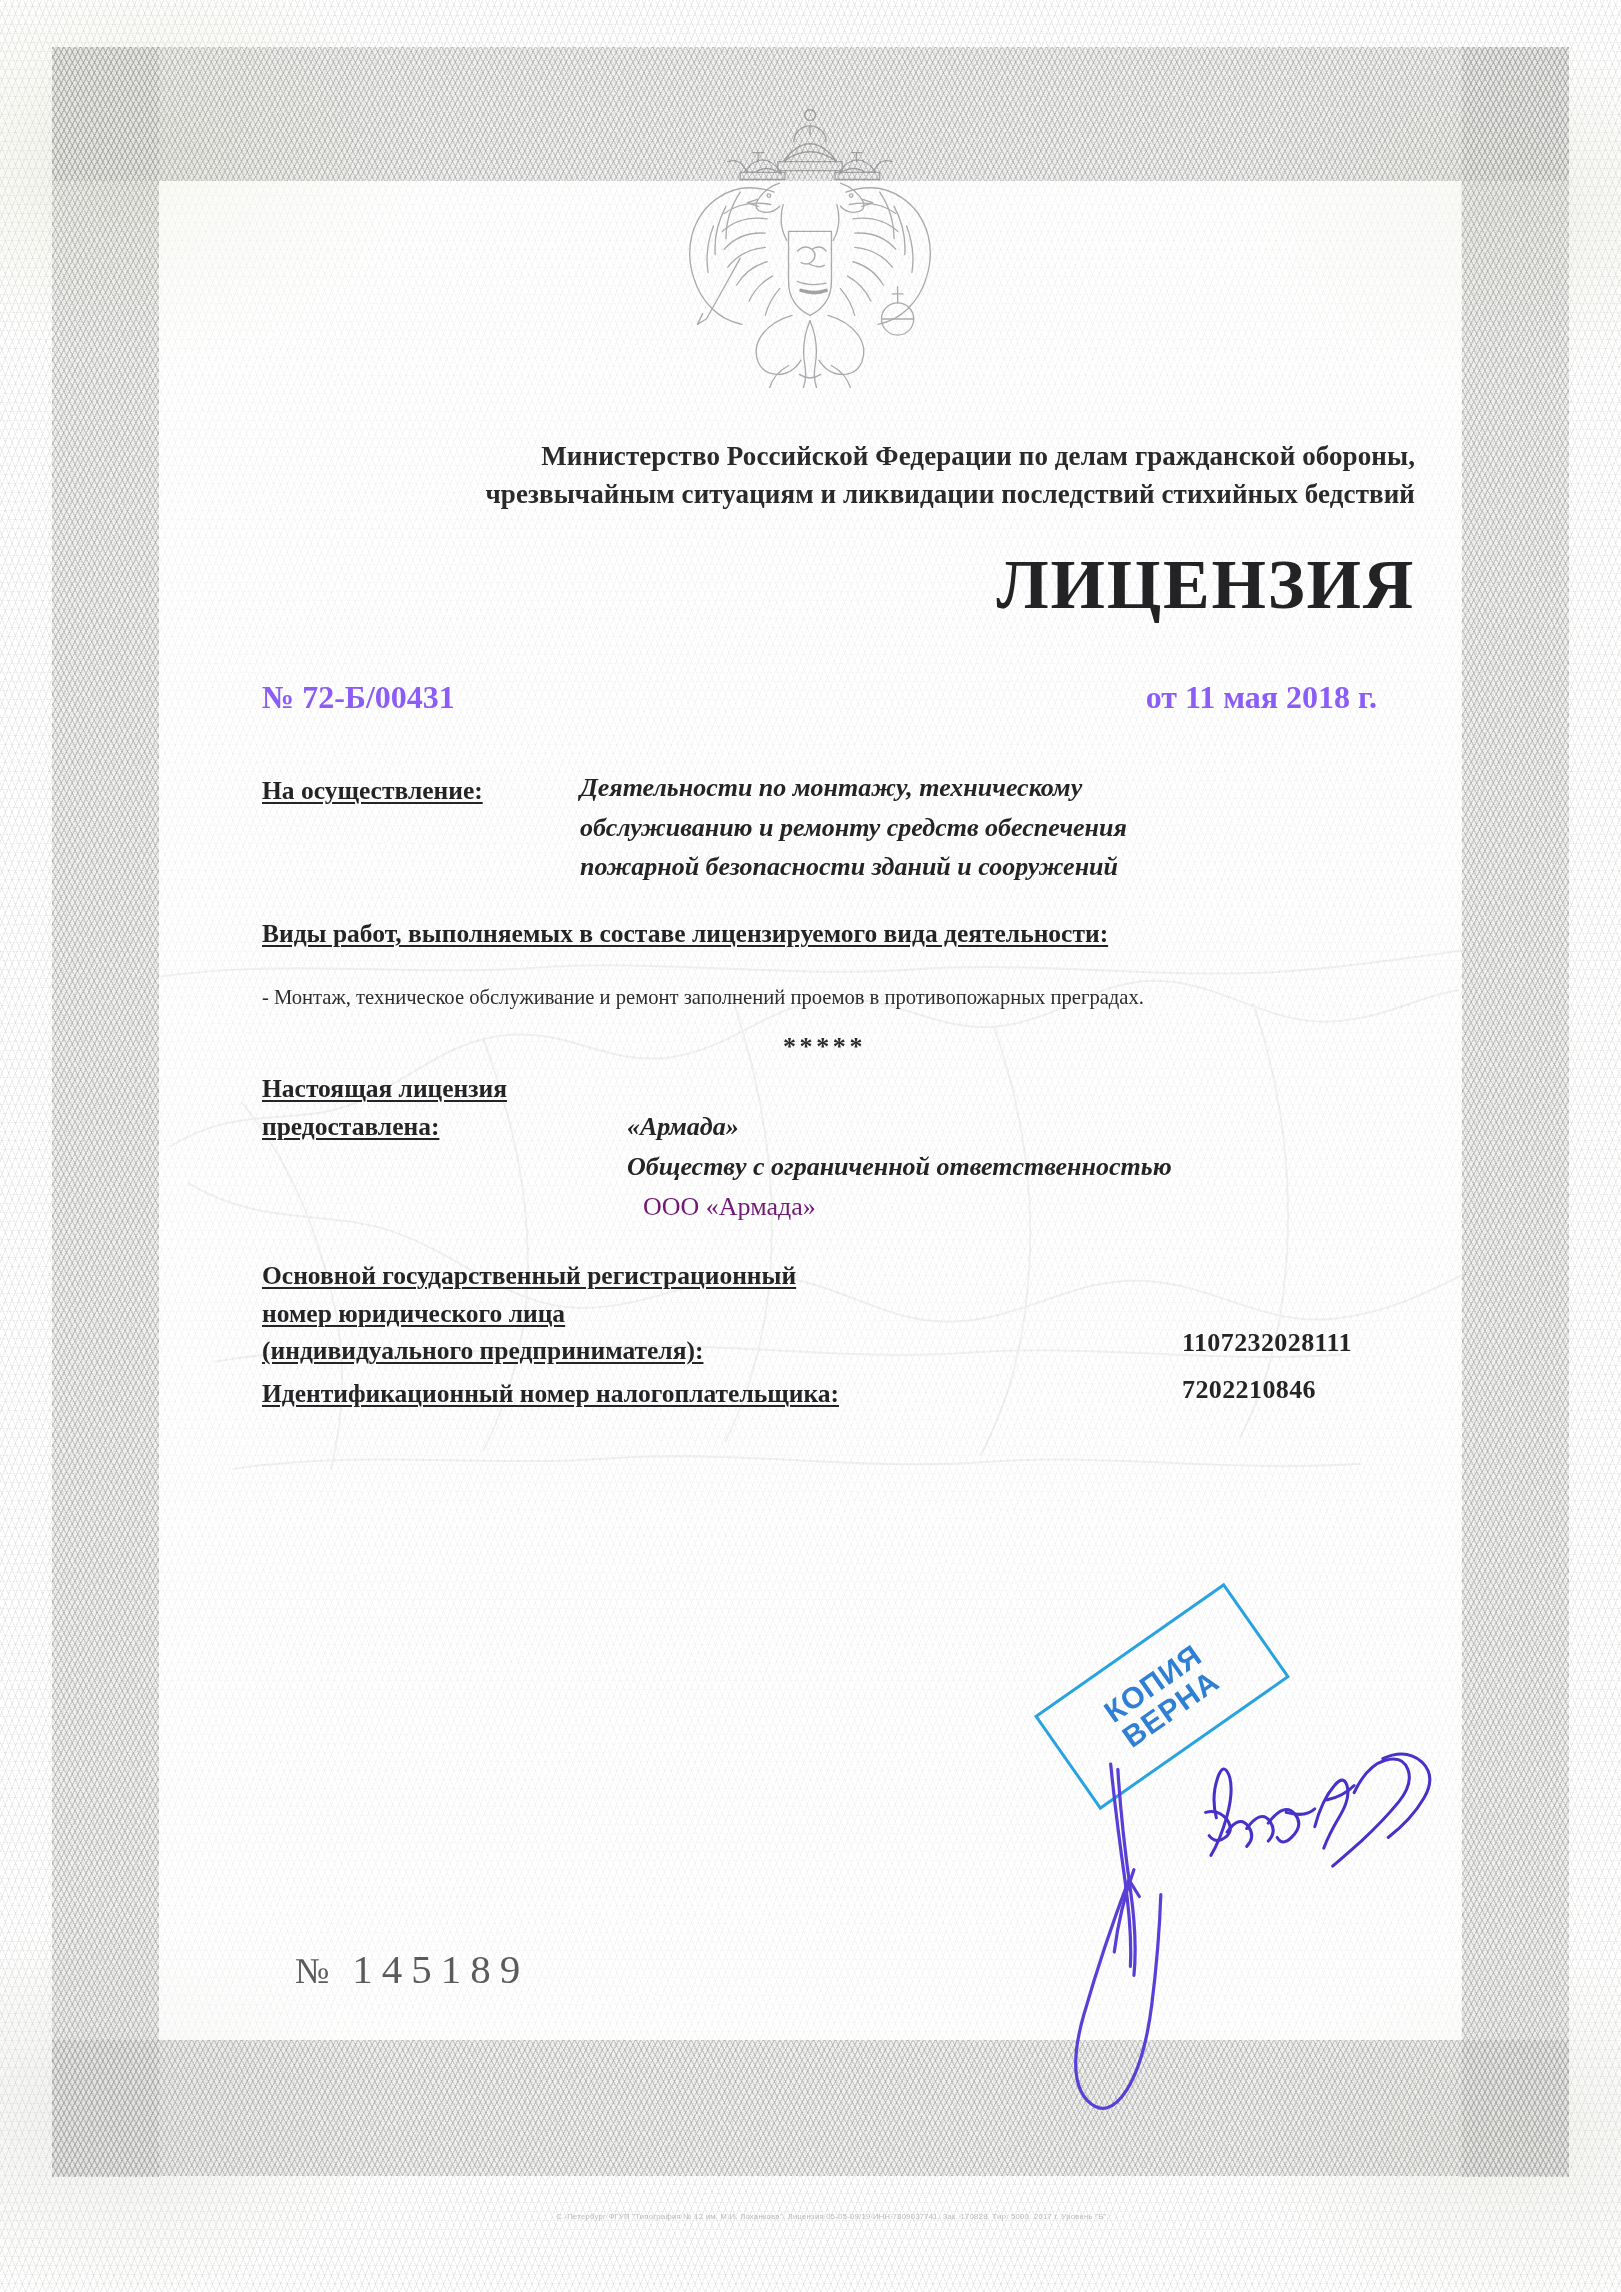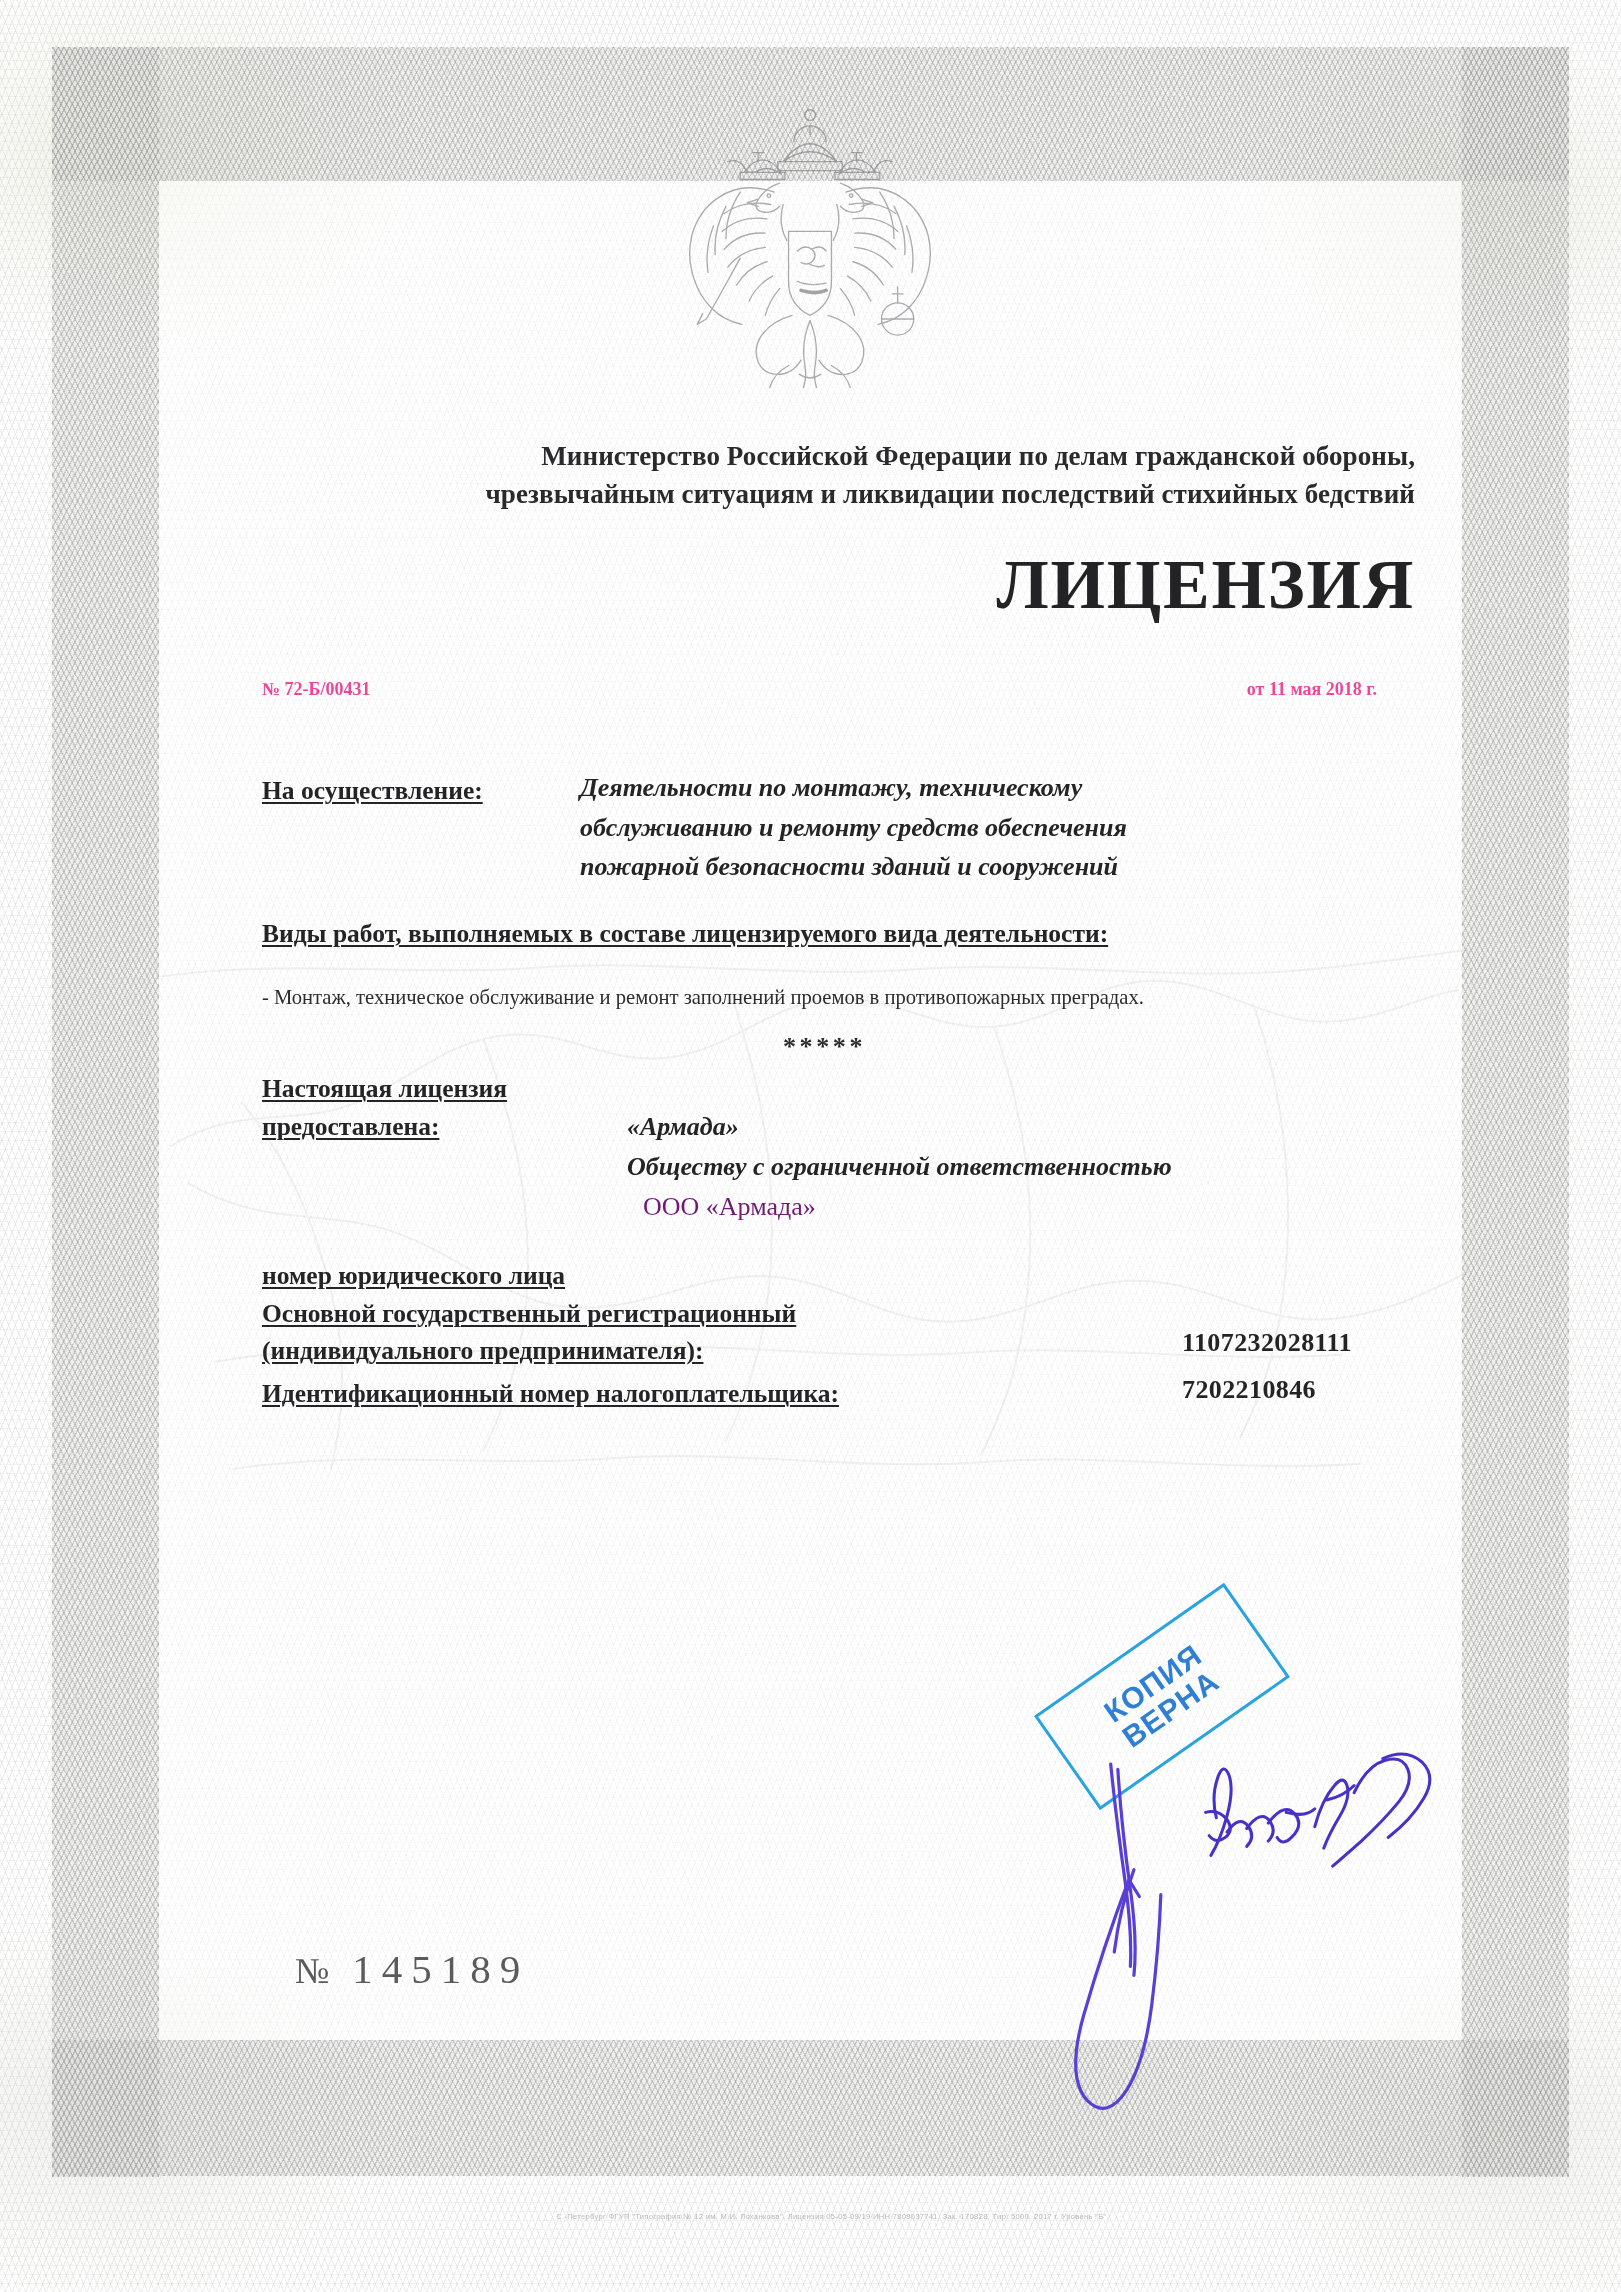--- a/index.html
+++ b/index.html
@@ -103,23 +103,23 @@
     color: #232325;
   }
 
   .number-row {
     position: absolute;
     left: 262px; top: 679px;
     width: 1115px;
     display: flex;
     justify-content: space-between;
     align-items: center;
-    font-size: 18px;
-    font-weight: bold;
-    color: #ec4899;
+    font-size: 32px;
+    font-weight: bold;
+    color: #8b5cf6;
   }
 
   .lbl {
     font-family: "Liberation Serif", "DejaVu Serif", serif;
     font-weight: bold;
     font-size: 25.5px;
     line-height: 1.48;
     color: #242426;
     text-decoration: underline;
     text-underline-offset: 2.7px;
@@ -343,22 +343,22 @@
       <div>Настоящая лицензия</div>
       <div>предоставлена:</div>
     </div>
     <div class="grant-value val-italic">
       <div>«Армада»</div>
       <div>Обществу с ограниченной ответственностью</div>
     </div>
     <div class="grant-short val-plain">ООО «Армада»</div>
 
     <div class="reg-label lbl">
+      <div>Основной государственный регистрационный</div>
       <div>номер юридического лица</div>
-      <div>Основной государственный регистрационный</div>
       <div>(индивидуального предпринимателя):</div>
     </div>
     <div class="reg-ogrn">1107232028111</div>
 
     <div class="inn-label lbl">Идентификационный номер налогоплательщика:</div>
     <div class="inn-value">7202210846</div>
 
     <div class="serial">
       <span class="nm">№</span><span>145189</span>
     </div>

